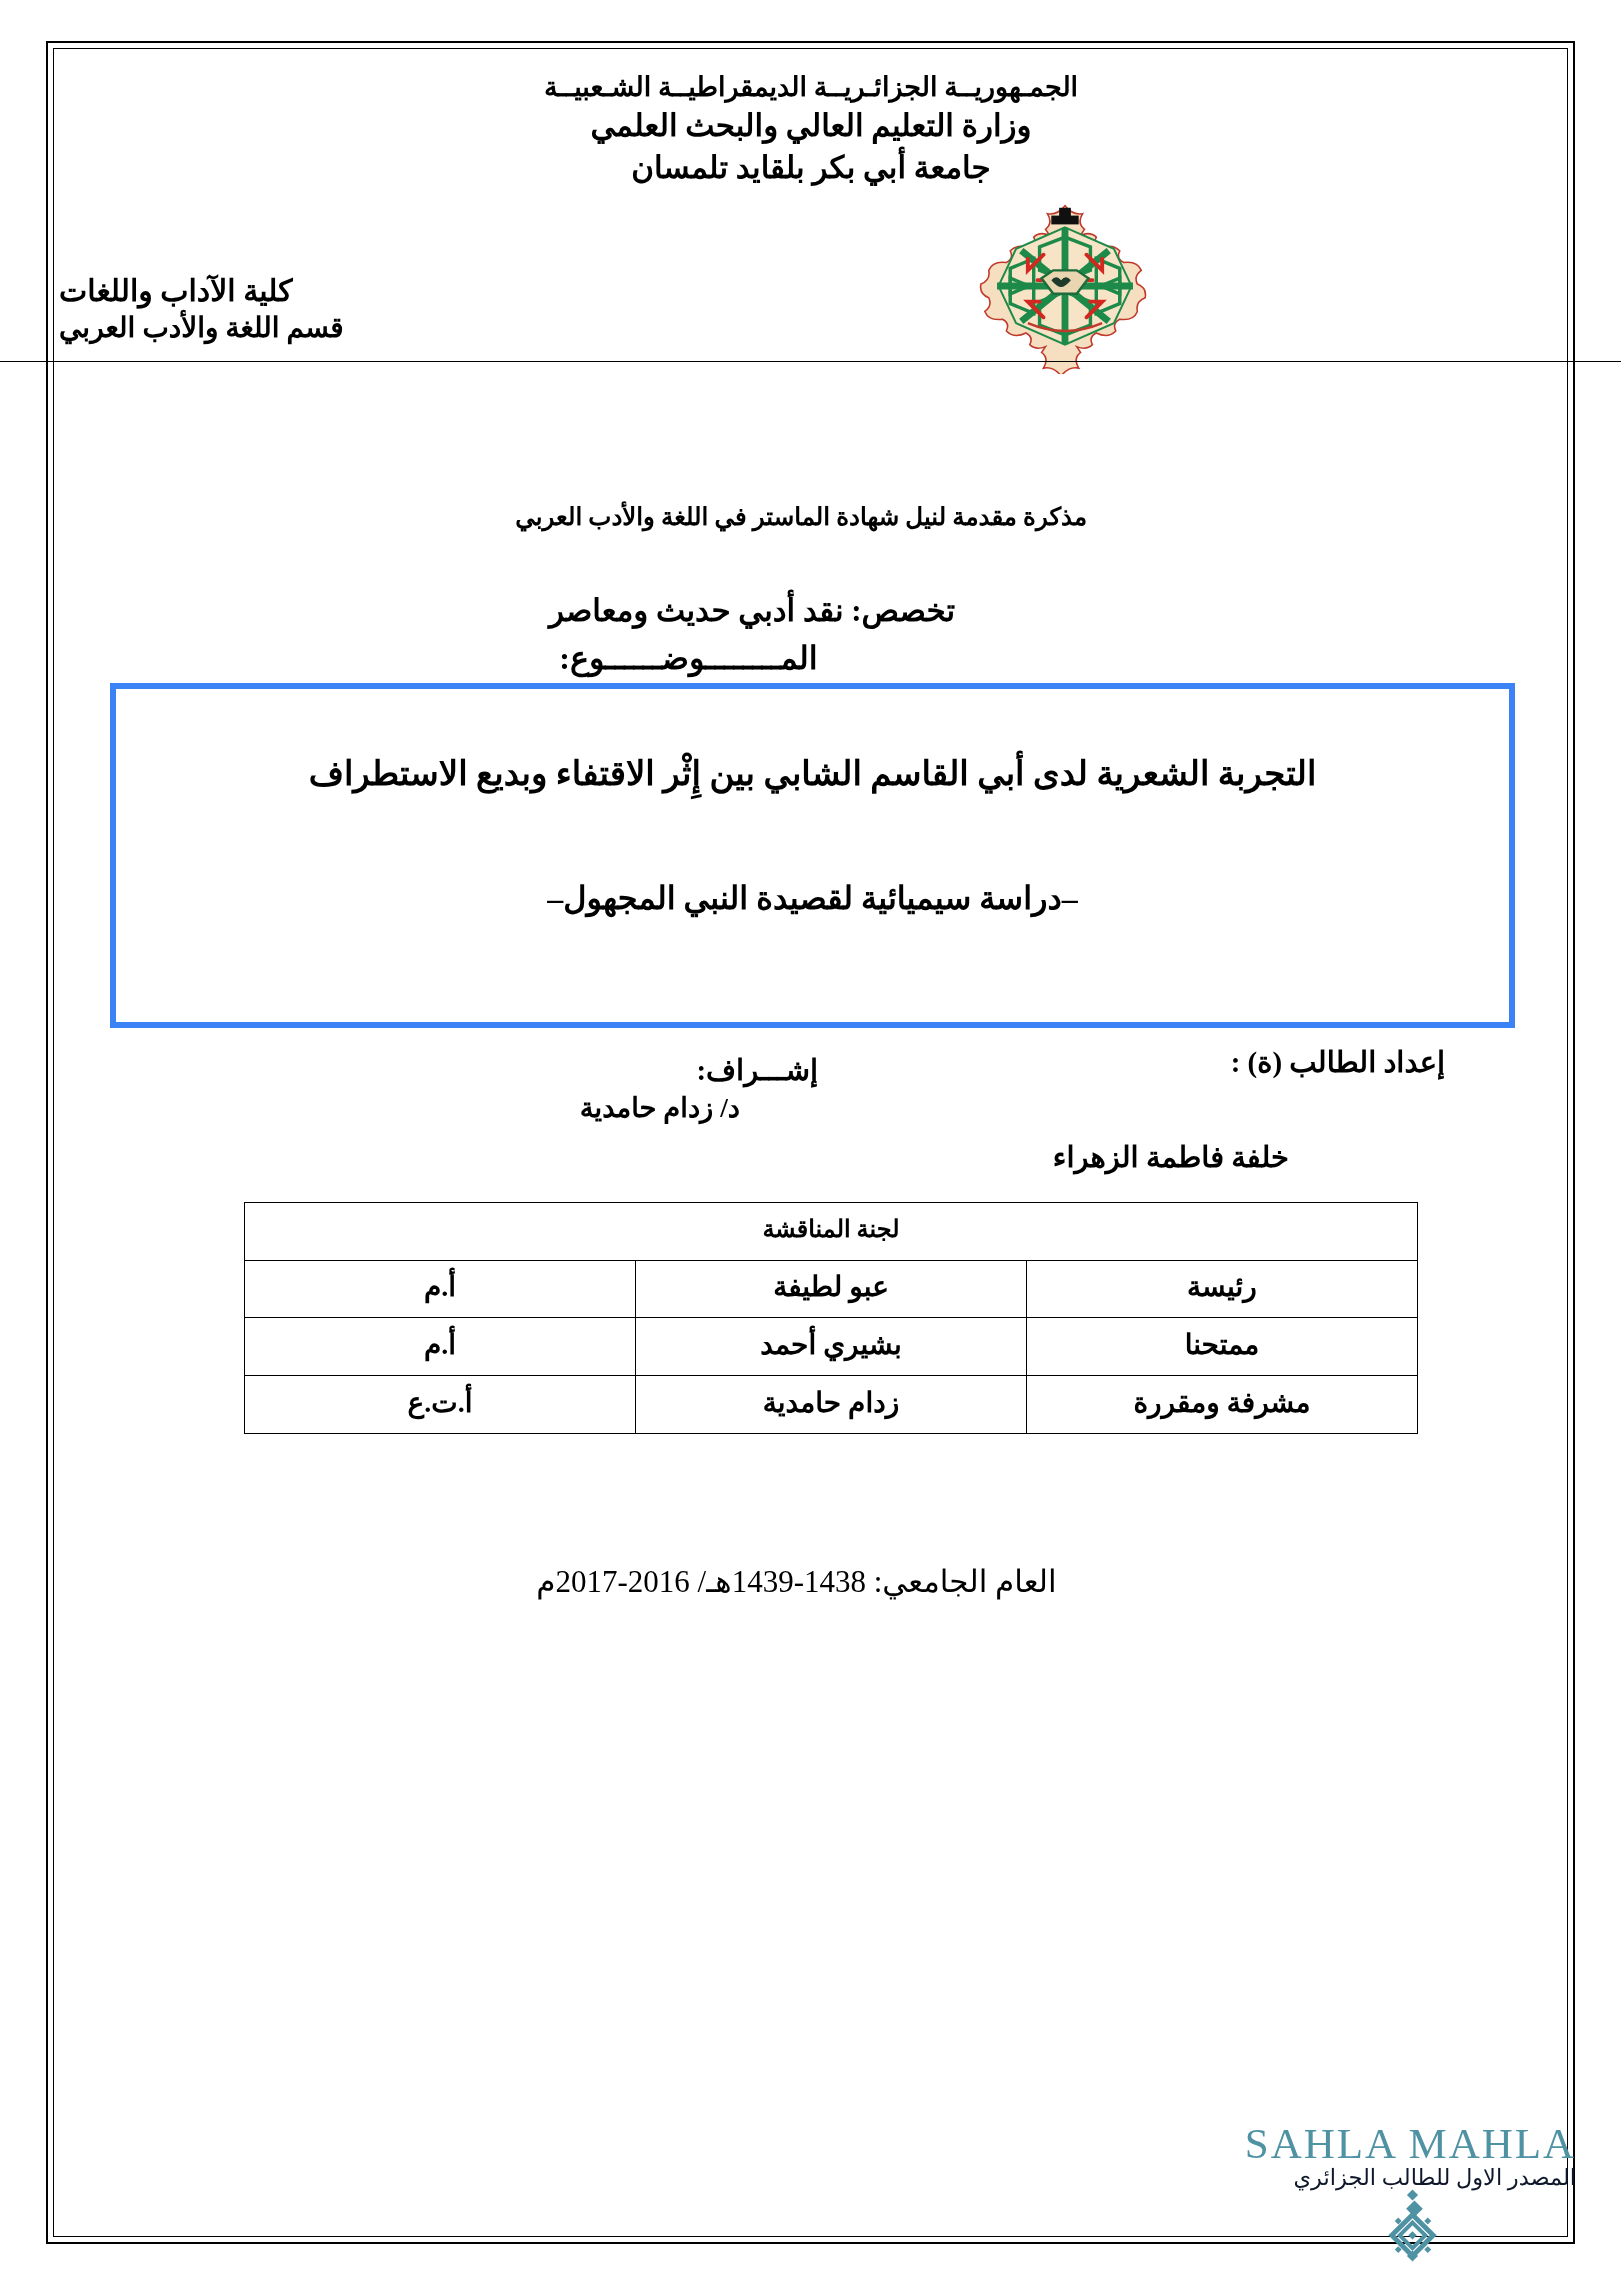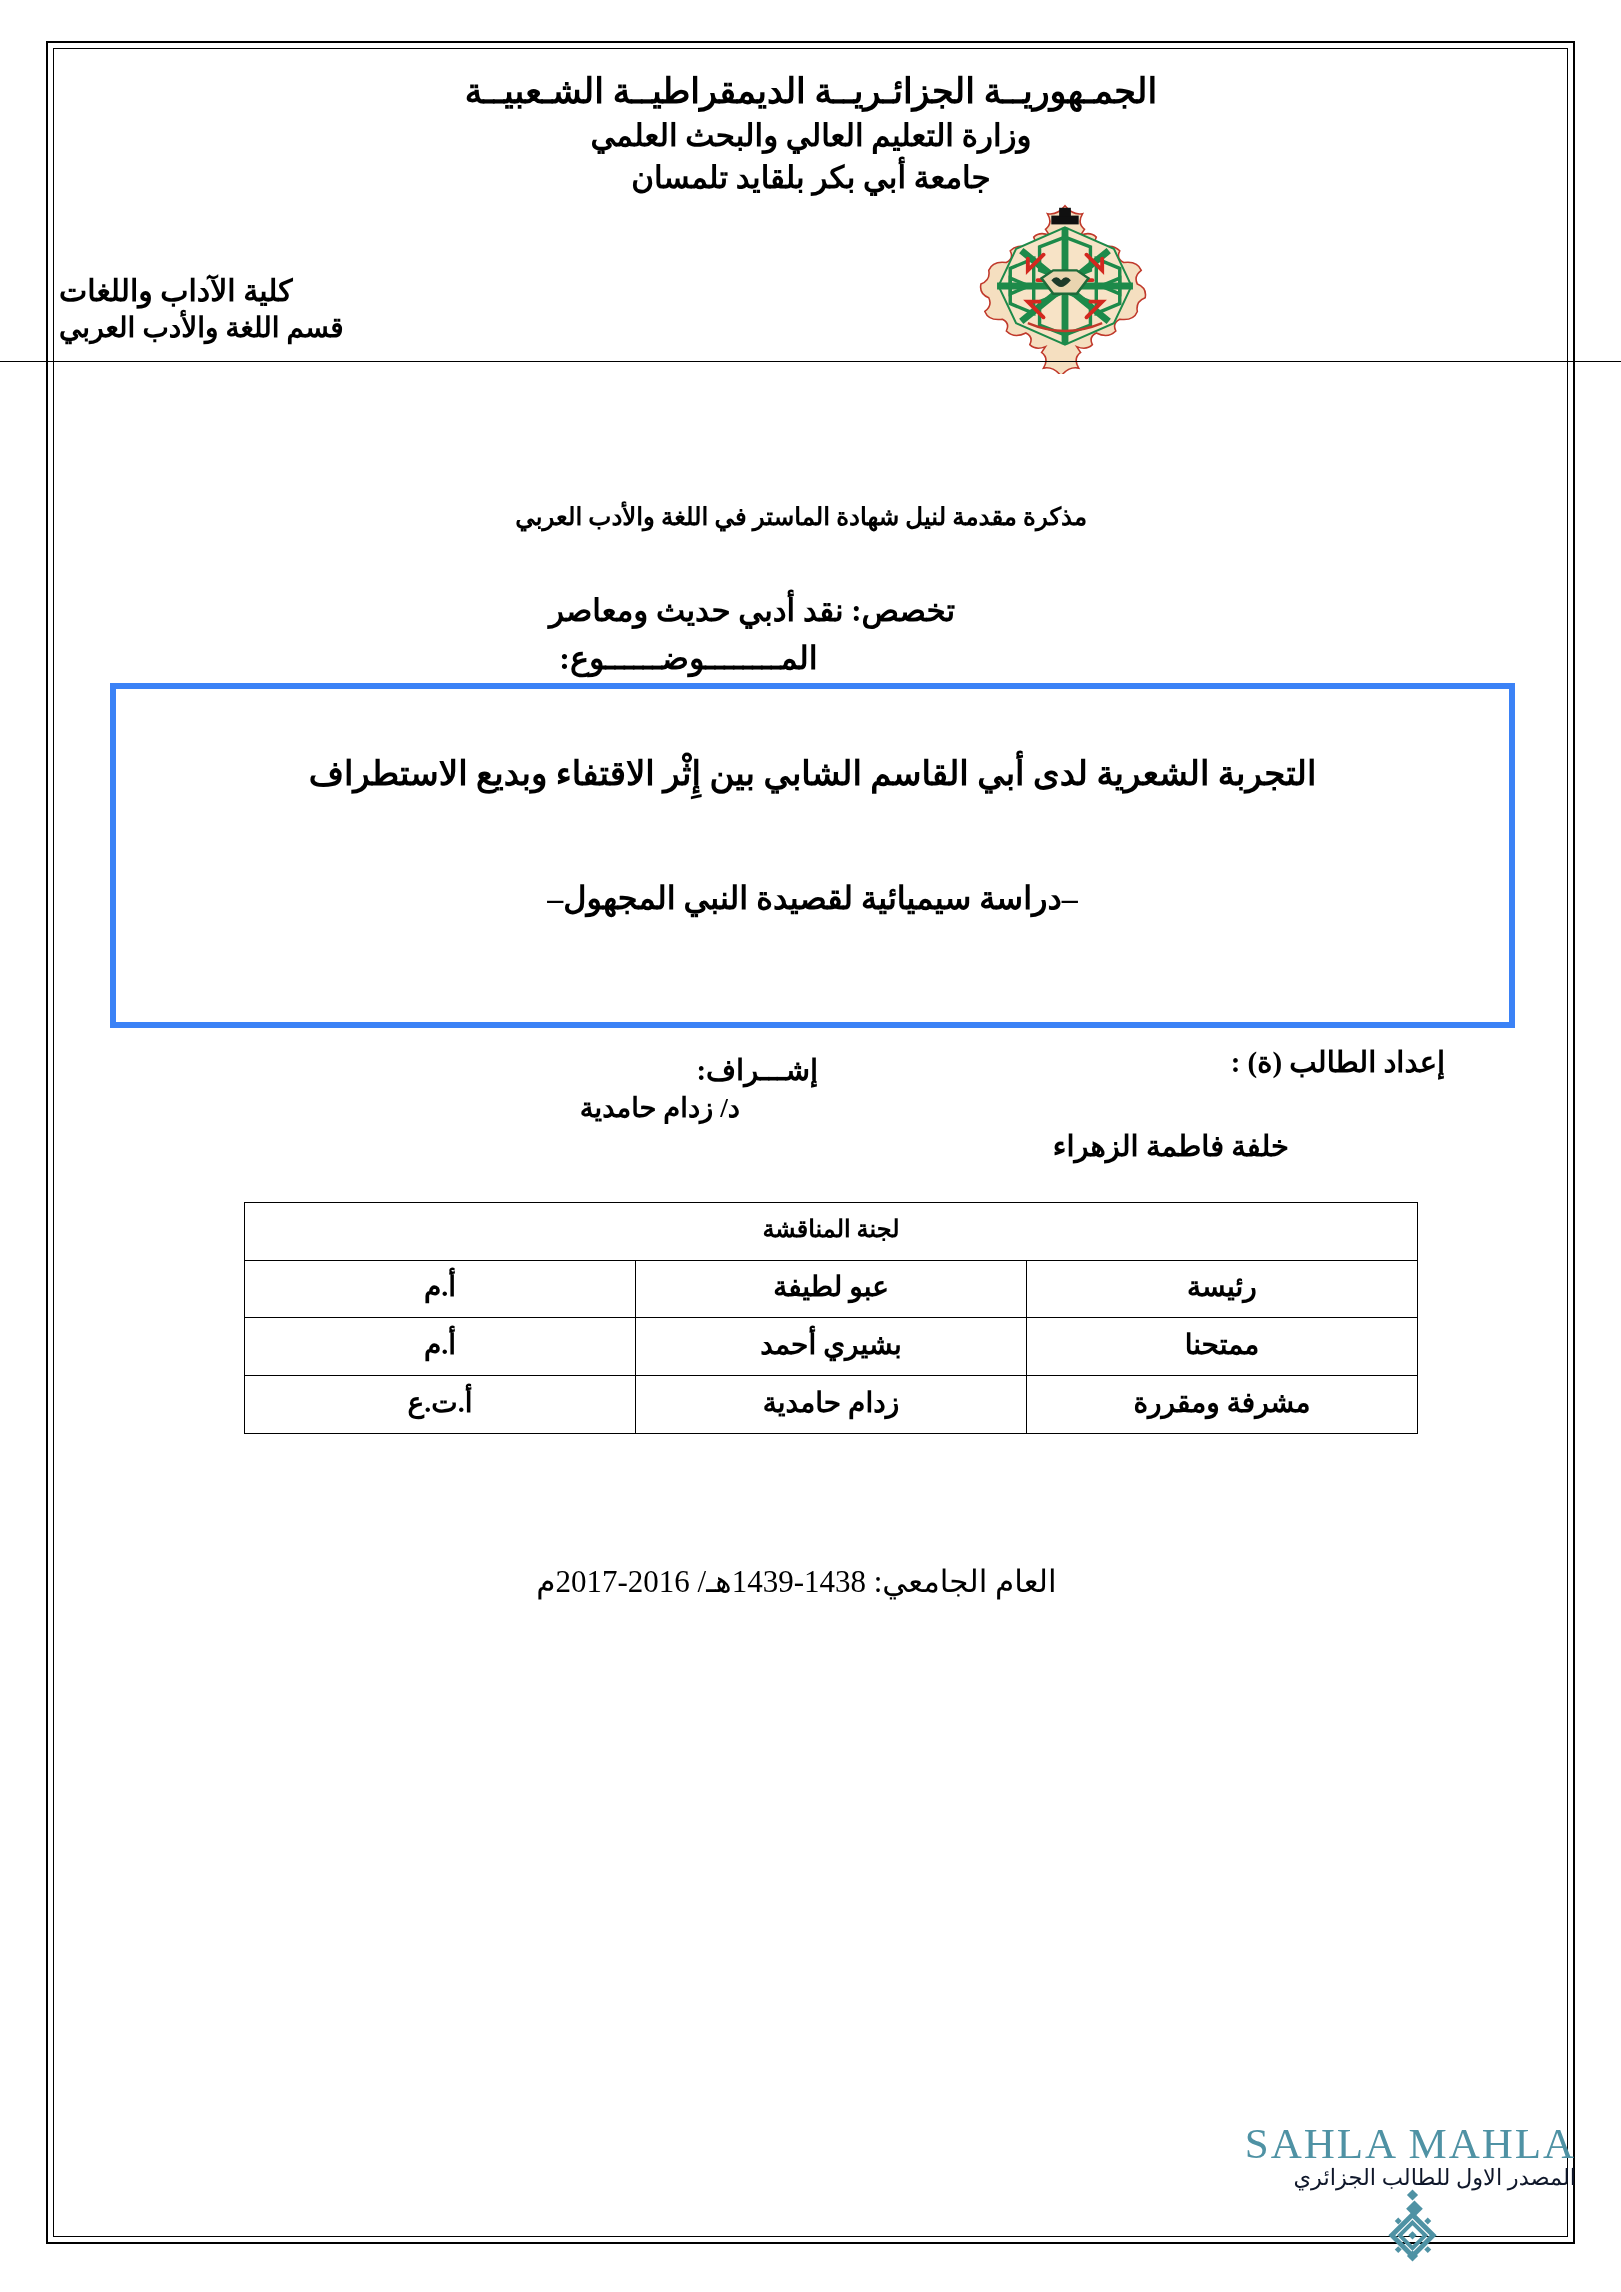--- a/index.html
+++ b/index.html
@@ -52,21 +52,21 @@
     padding-top: 17.6px;
     height: 294px;
     box-sizing: border-box;
   }
   .hdr-line {
     text-align: center;
     font-weight: bold;
     line-height: 1.22;
     letter-spacing: 0px;
   }
-  .hdr-l1 { font-size: 35px; }
+  .hdr-l1 { font-size: 27px; }
   .hdr-l2 { font-size: 31px; margin-top: 3.9px; }
   .hdr-l3 { font-size: 31px; margin-top: 3.9px; }
 
   .logo-wrap {
     position: absolute;
     right: 400px;
     top: 145px;
     width: 196px;
     height: 176px;
   }
@@ -171,21 +171,21 @@
   .supervisor-name {
     position: absolute;
     right: 823px;
     top: 47px;
     font-size: 27.4px;
     font-weight: bold;
   }
   .student-name {
     position: absolute;
     right: 274px;
-    top: 84px;
+    top: 95px;
     font-size: 29px;
     font-weight: bold;
   }
 
   
   .jury-table {
     margin-top: 9.8px;
     margin-right: 145px;
     margin-left: 184px;
     border-collapse: collapse;

